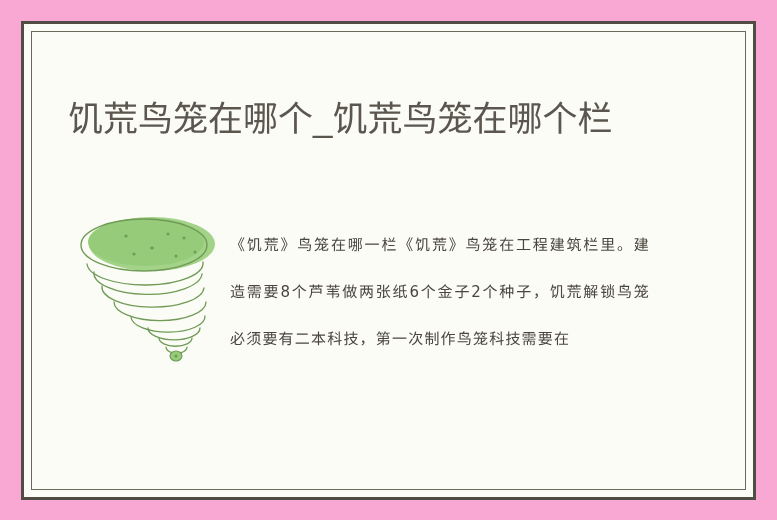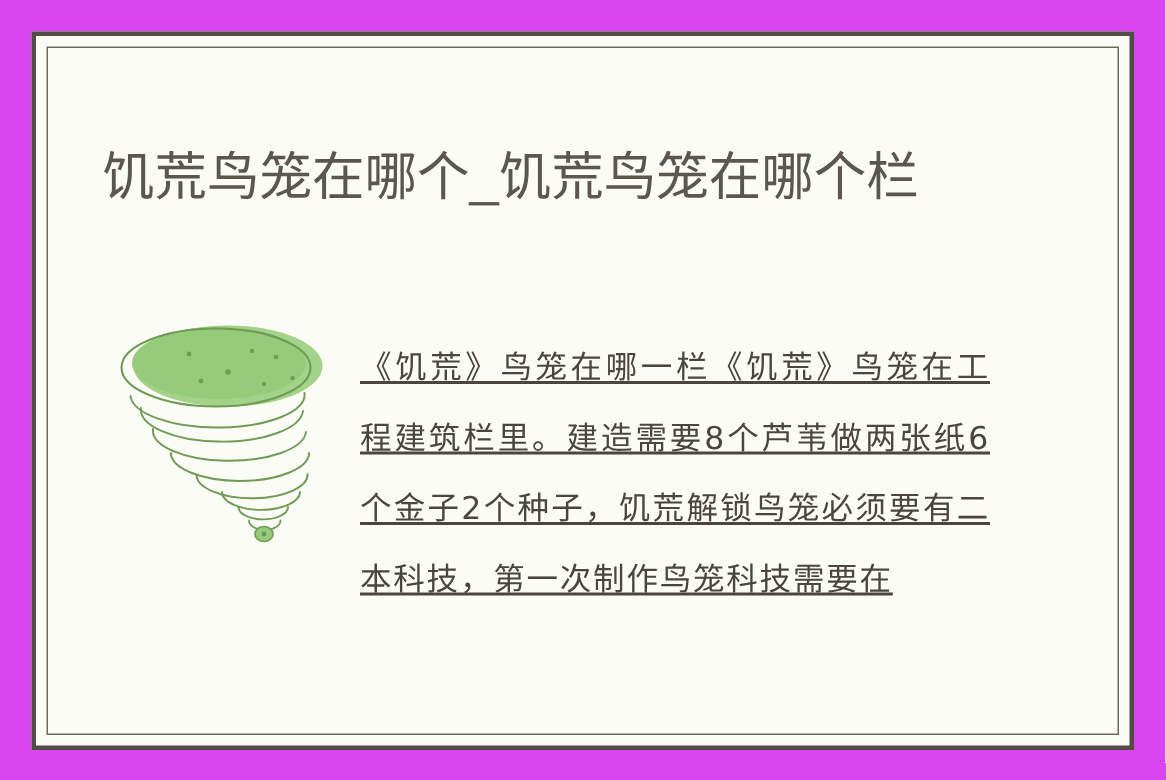--- a/index.html
+++ b/index.html
@@ -7,21 +7,21 @@
     padding: 0;
     background: #fcfcf6;
   }
   body {
     font-family: "Liberation Sans", sans-serif;
   }
   .screen {
     position: relative;
     width: 777px;
     height: 520px;
-    background: #d946ef;
+    background: #f9a8d4;
     overflow: hidden;
   }
   
   .frame-outer {
     position: absolute;
     left: 21px;
     top: 21px;
     width: 735px;
     height: 479px;
     border: 3px solid #514d44;
@@ -71,34 +71,33 @@
   }
   .illustration svg {
     display: block;
     width: 100%;
     height: 100%;
   }
 
   
   .article-body {
     position: absolute;
-    left: 208px;
+    left: 198px;
     top: 190px;
     width: 420px;
-    font-size: 21px;
+    font-size: 15px;
     line-height: 47px;
     color: #4a463e;
     font-family: "DejaVu Sans", "Liberation Sans", sans-serif;
     text-align: justify;
     text-justify: inter-character;
     letter-spacing: 1.2px;
     white-space: pre-wrap;
     overflow: hidden;
     max-height: 245px;
-    text-decoration: underline;
   }
 </style>
 </head>
 <body>
 
 <div class="screen">
   <div class="frame-outer">
     <div class="frame-inner">
       <div class="content">
 

